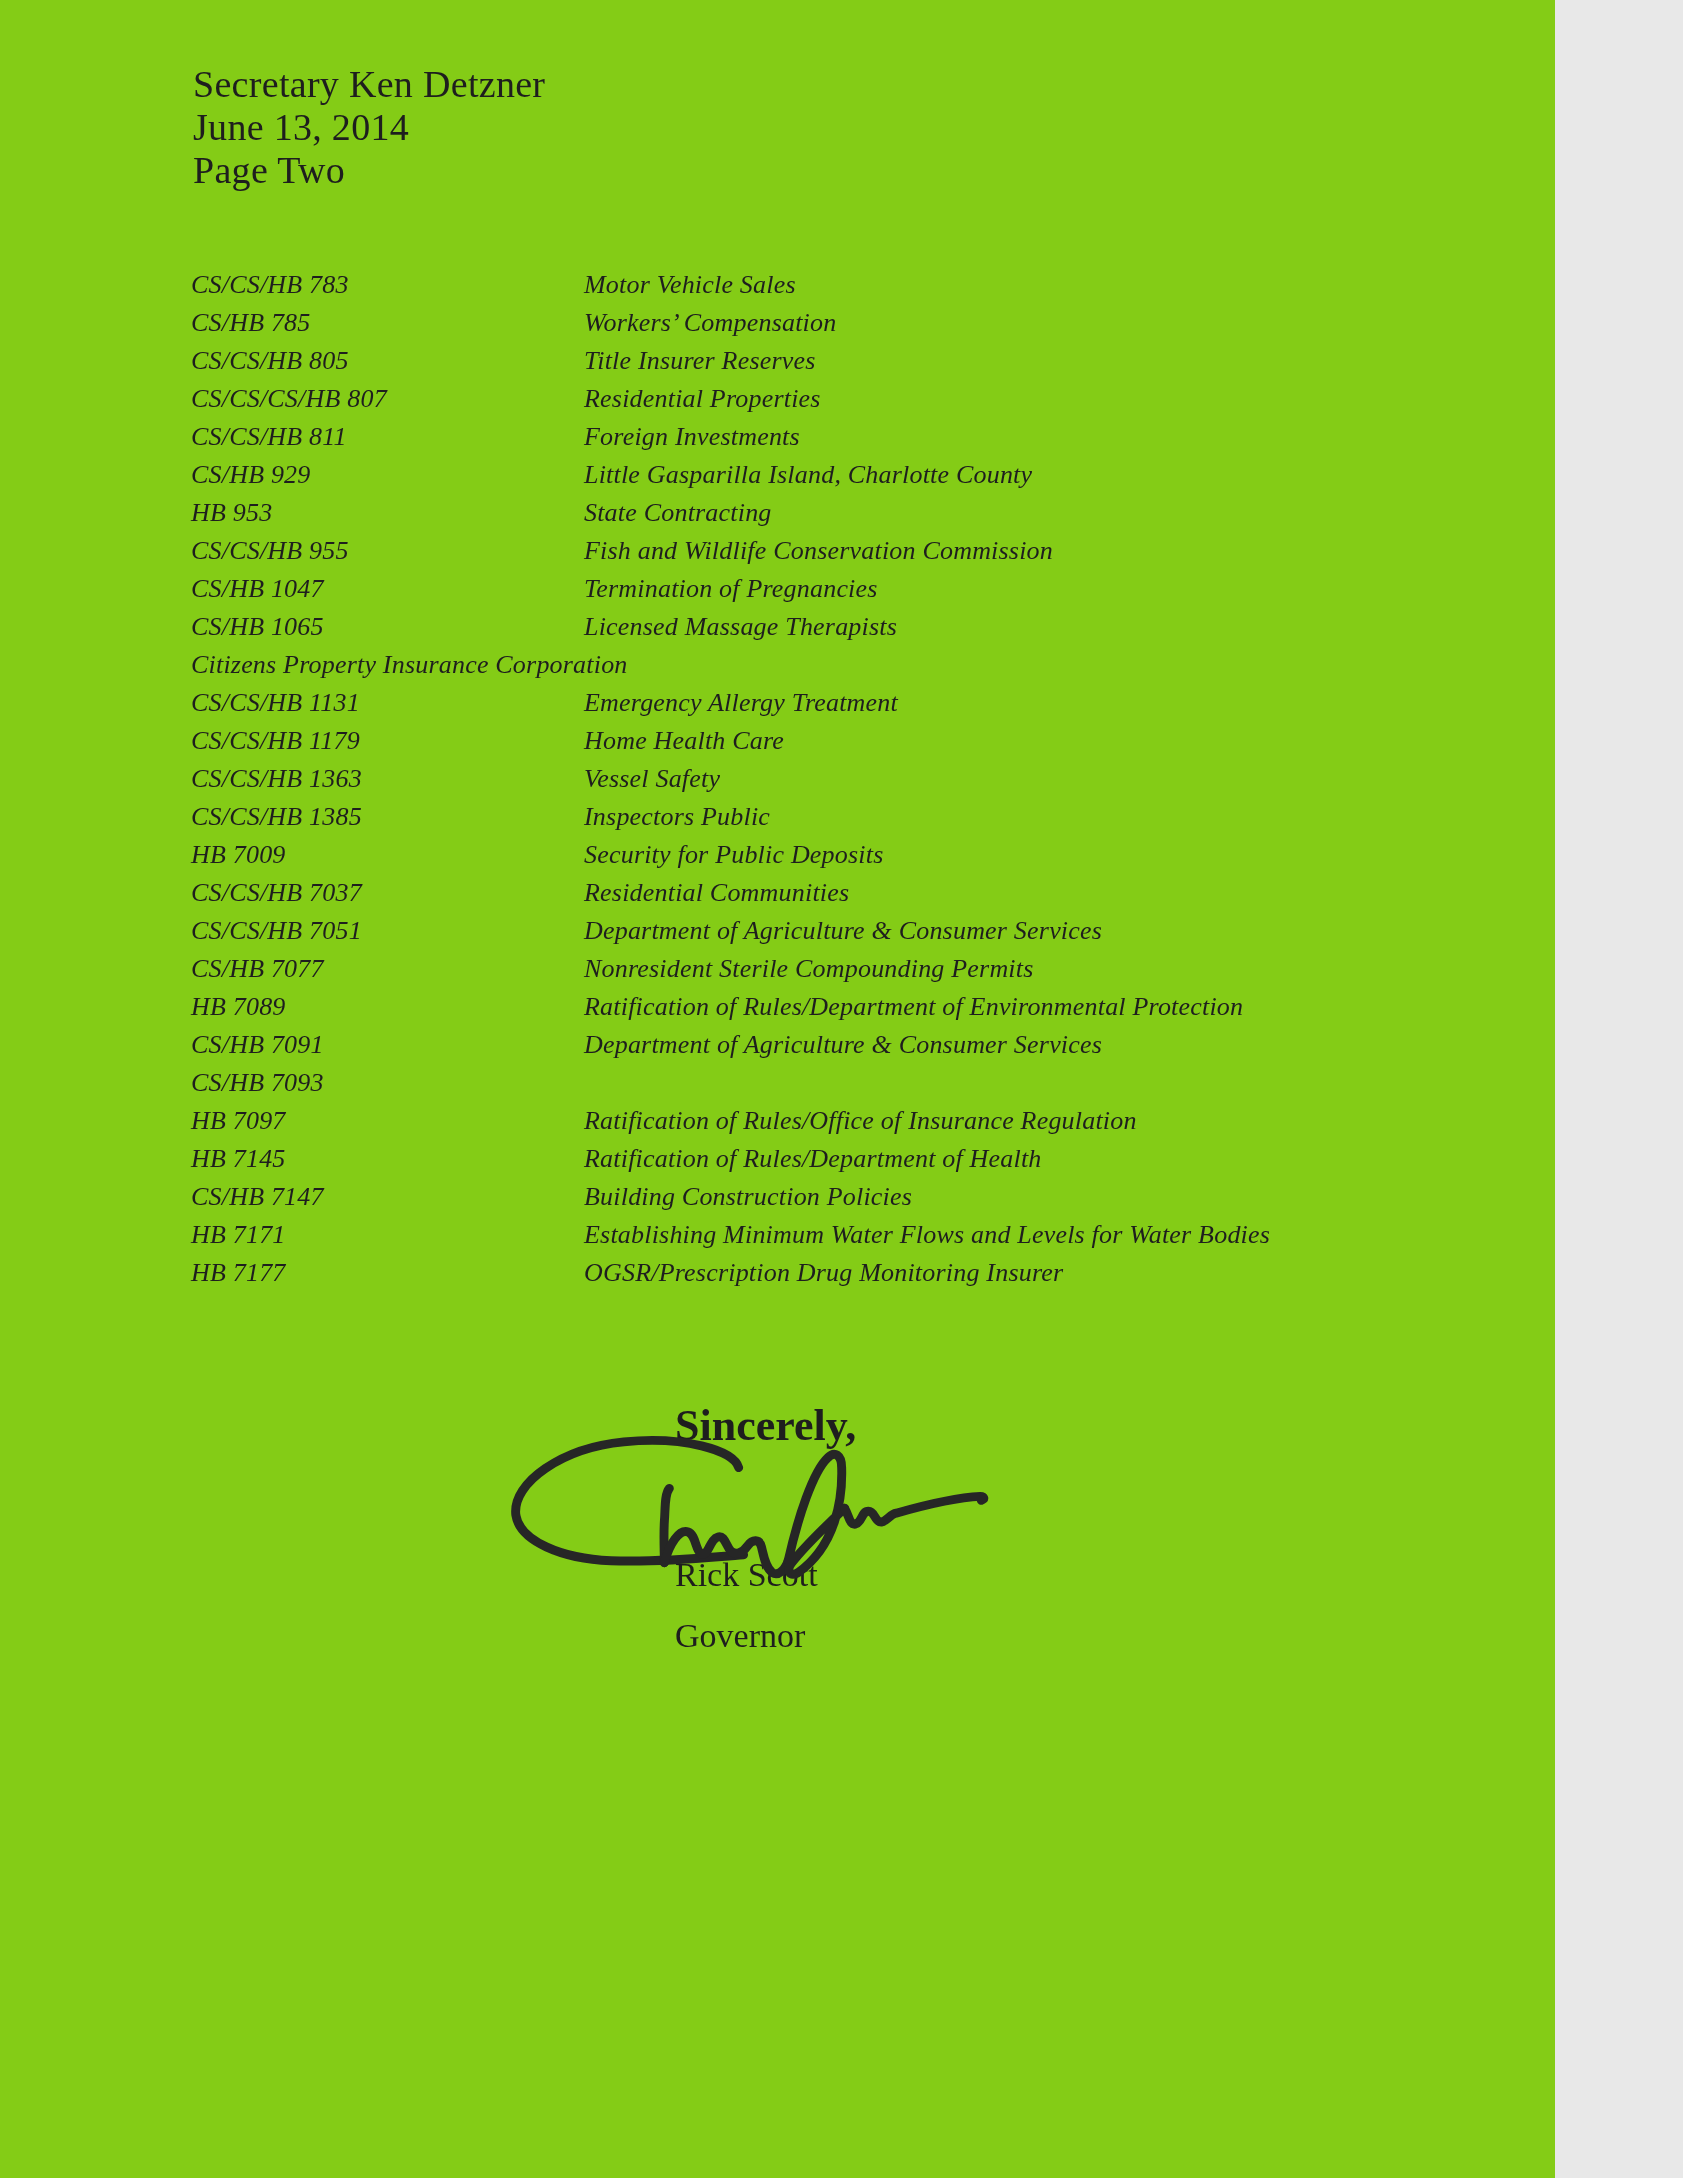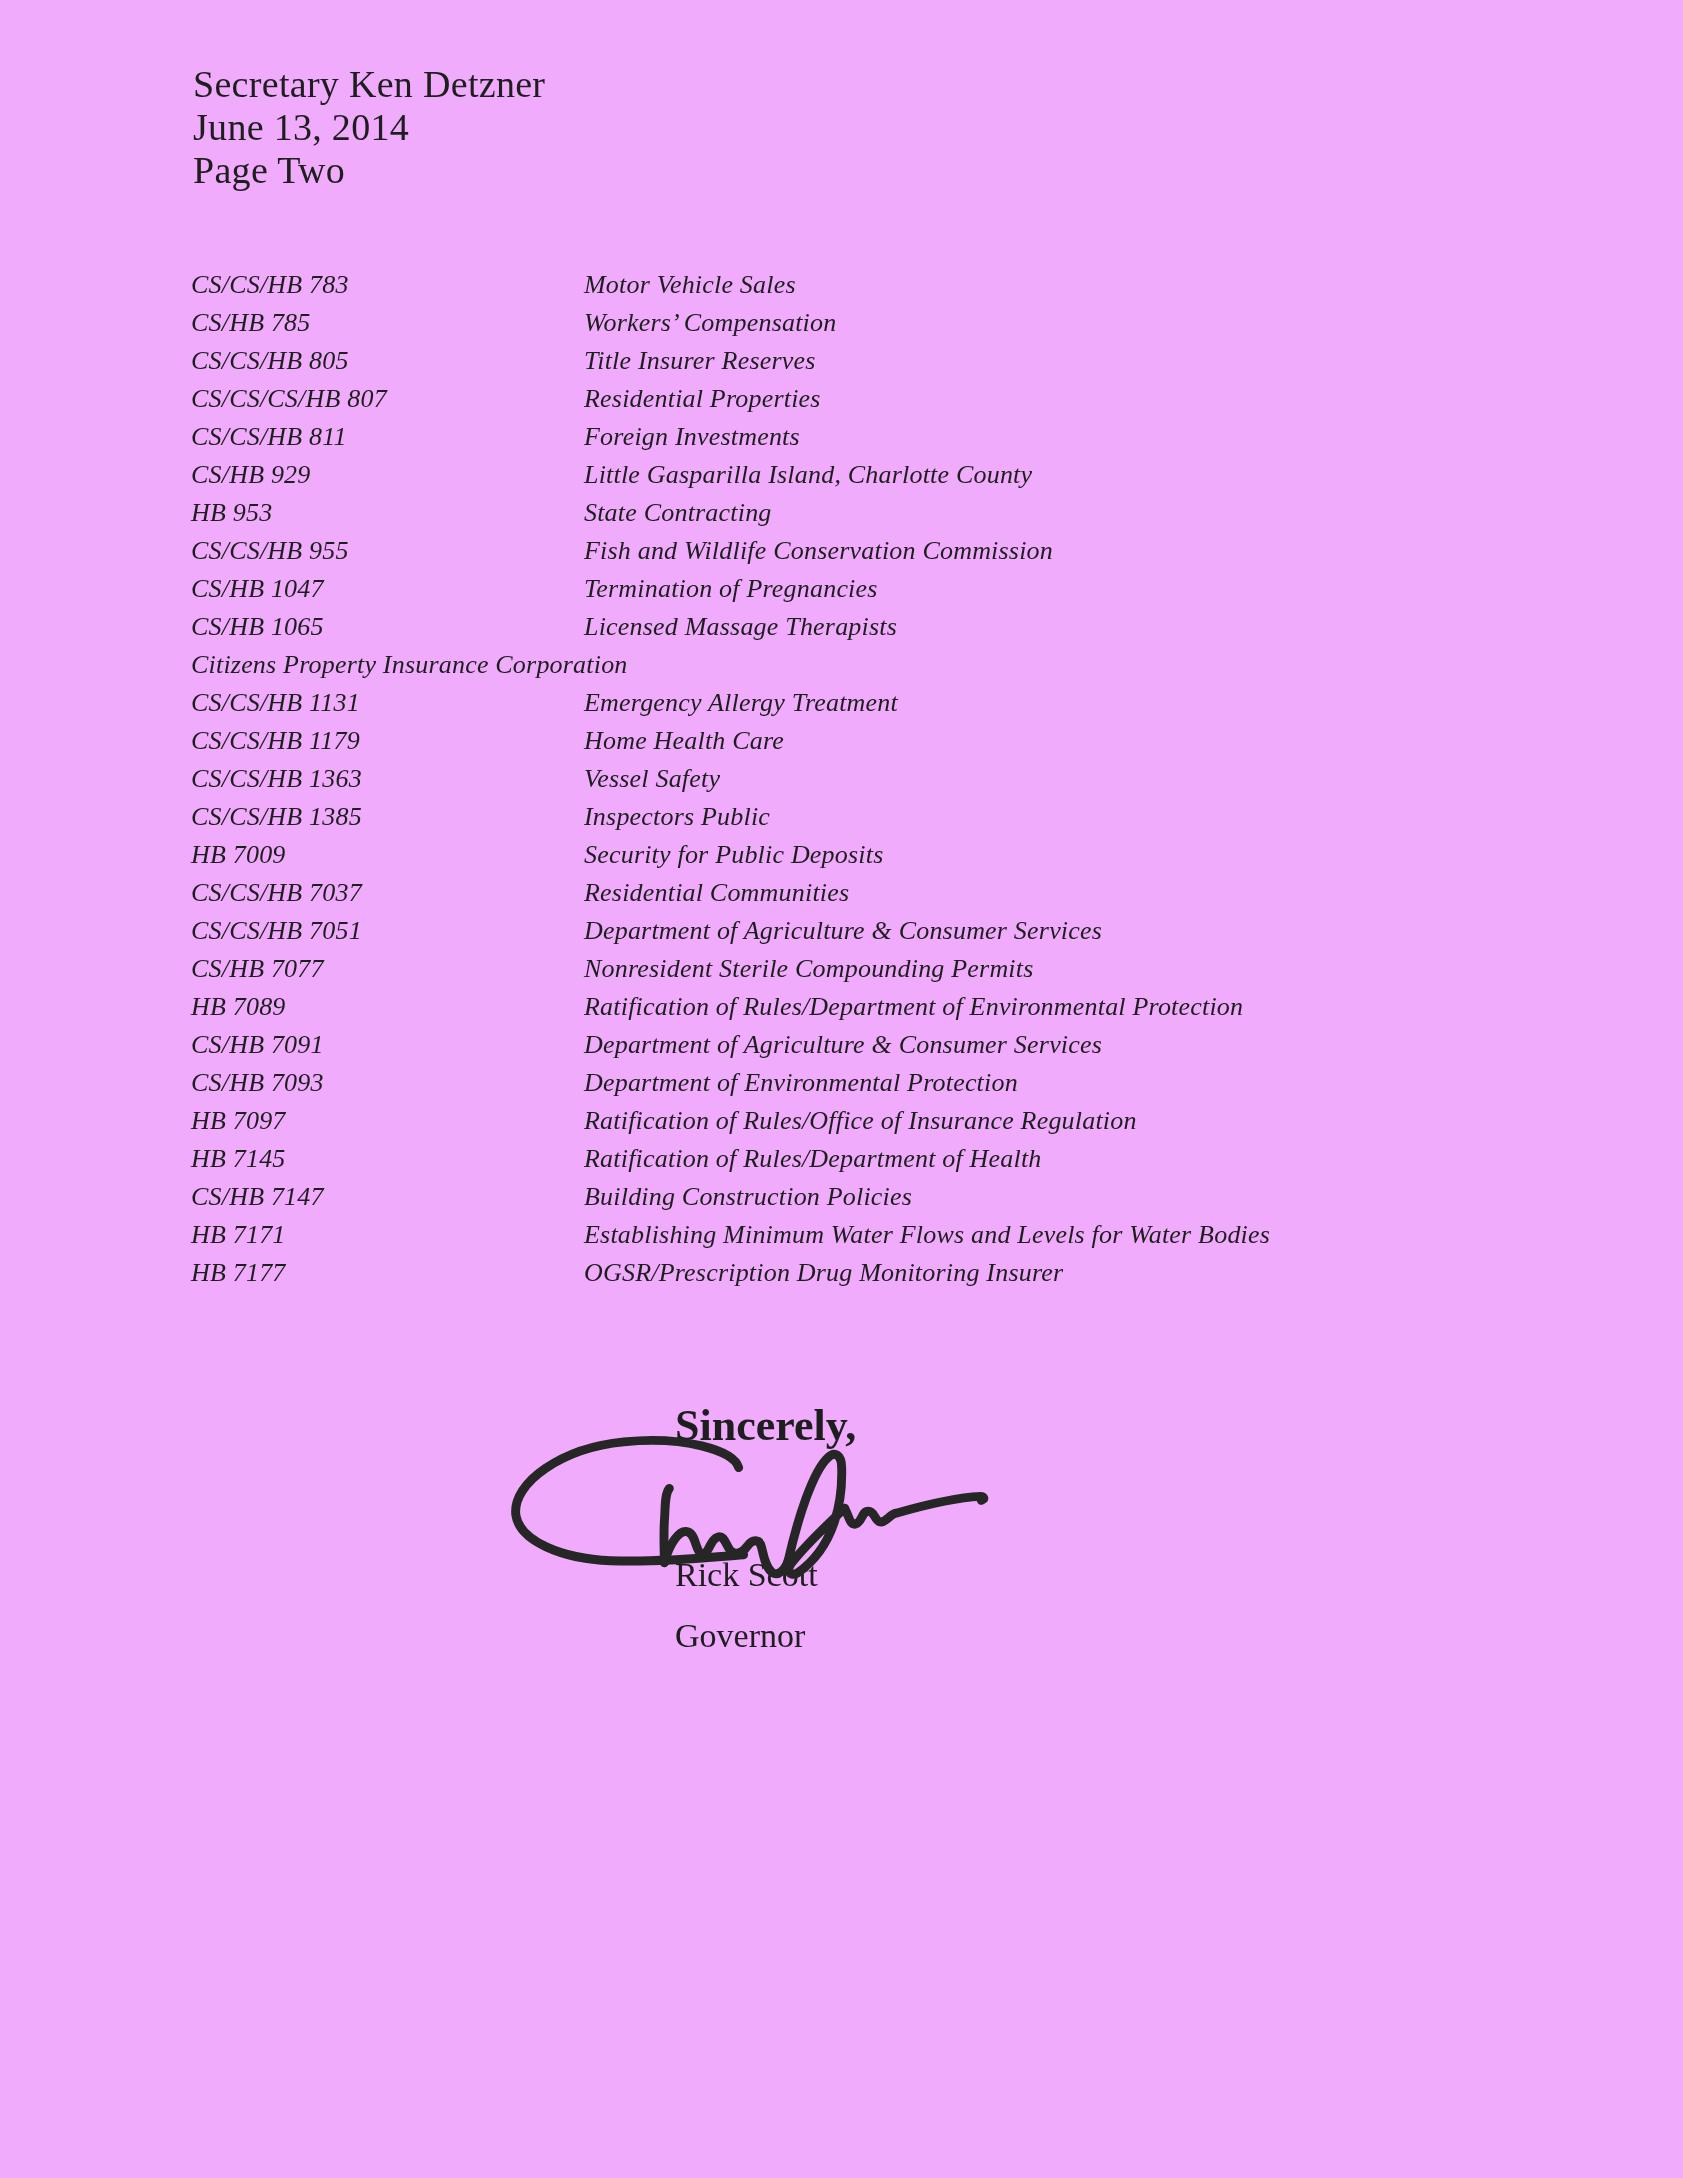--- a/index.html
+++ b/index.html
@@ -2,23 +2,23 @@
 <html><head>
 <meta charset="utf-8">
 <style>
   html, body {
     margin: 0;
     padding: 0;
     background: #e8e8e8;
   }
   .page {
     position: relative;
-    width: 1683px;
+    width: 1555px;
     height: 2178px;
-    background: #f0abfc;
+    background: #84cc16;
     overflow: hidden;
     font-family: "Liberation Serif", serif;
     color: #1e1e1e;
   }
   .header-block {
     position: absolute;
     left: 193px;
     top: 63px;
     font-size: 38px;
     line-height: 43px;
@@ -162,21 +162,20 @@
       <div class="bill-row">
       <span class="bill-number">HB 7089</span>
       <span class="bill-title">Ratification of Rules/Department of Environmental Protection</span>
     </div>
       <div class="bill-row">
       <span class="bill-number">CS/HB 7091</span>
       <span class="bill-title">Department of Agriculture &amp; Consumer Services</span>
     </div>
       <div class="bill-row">
       <span class="bill-number">CS/HB 7093</span>
-      <span class="bill-title">Department of Environmental Protection</span>
     </div>
       <div class="bill-row">
       <span class="bill-number">HB 7097</span>
       <span class="bill-title">Ratification of Rules/Office of Insurance Regulation</span>
     </div>
       <div class="bill-row">
       <span class="bill-number">HB 7145</span>
       <span class="bill-title">Ratification of Rules/Department of Health</span>
     </div>
       <div class="bill-row">

